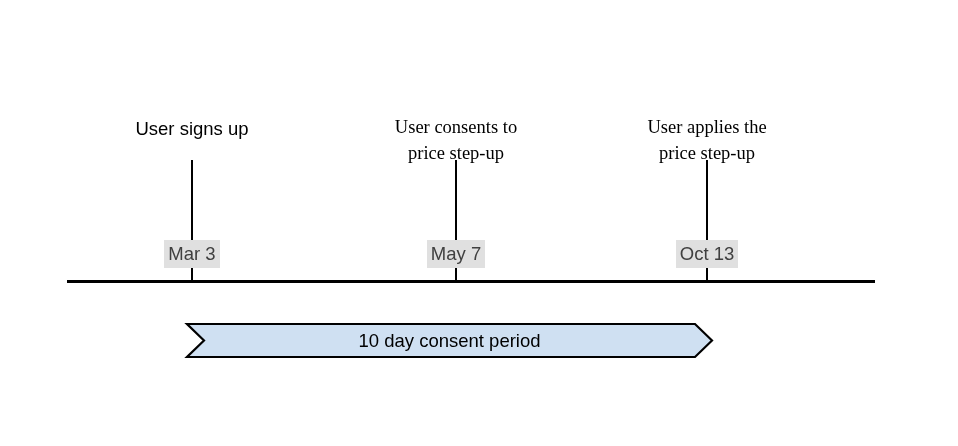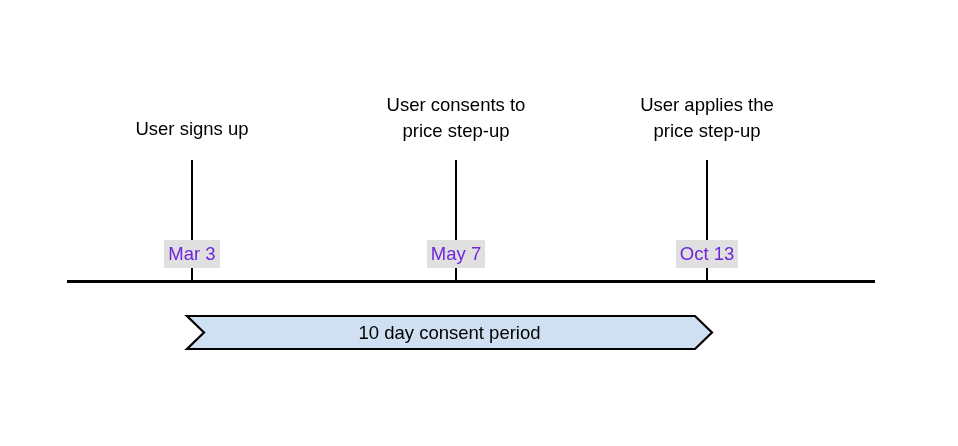--- a/index.html
+++ b/index.html
@@ -47,43 +47,43 @@
     position: absolute;
     left: -160px;
     width: 320px;
     text-align: center;
     font-size: 18.5px;
     line-height: 26px;
     color: #000000;
     white-space: pre-line;
   }
   .event-label.one-line { top: 116px; }
-  .event-label.two-line { top: 92px; }
+  .event-label.two-line { top: 114px; font-family: Liberation Serif, serif; }
 
   .date-chip {
     position: absolute;
     left: -90px;
     top: 240px;
     width: 180px;
     text-align: center;
   }
   .date-chip span {
     display: inline-block;
     background: #e0e0e0;
-    color: #6d28d9;
+    color: #404040;
     font-size: 18.5px;
     line-height: 26px;
     padding: 1px 4px 1px 4px;
   }
 
   
   .period-banner {
     position: absolute;
     left: 186px;
-    top: 315px;
+    top: 323px;
     width: 527px;
     height: 35px;
     text-align: center;
   }
   .period-banner svg {
     display: block;
     width: 527px;
     height: 35px;
     overflow: visible;
   }

